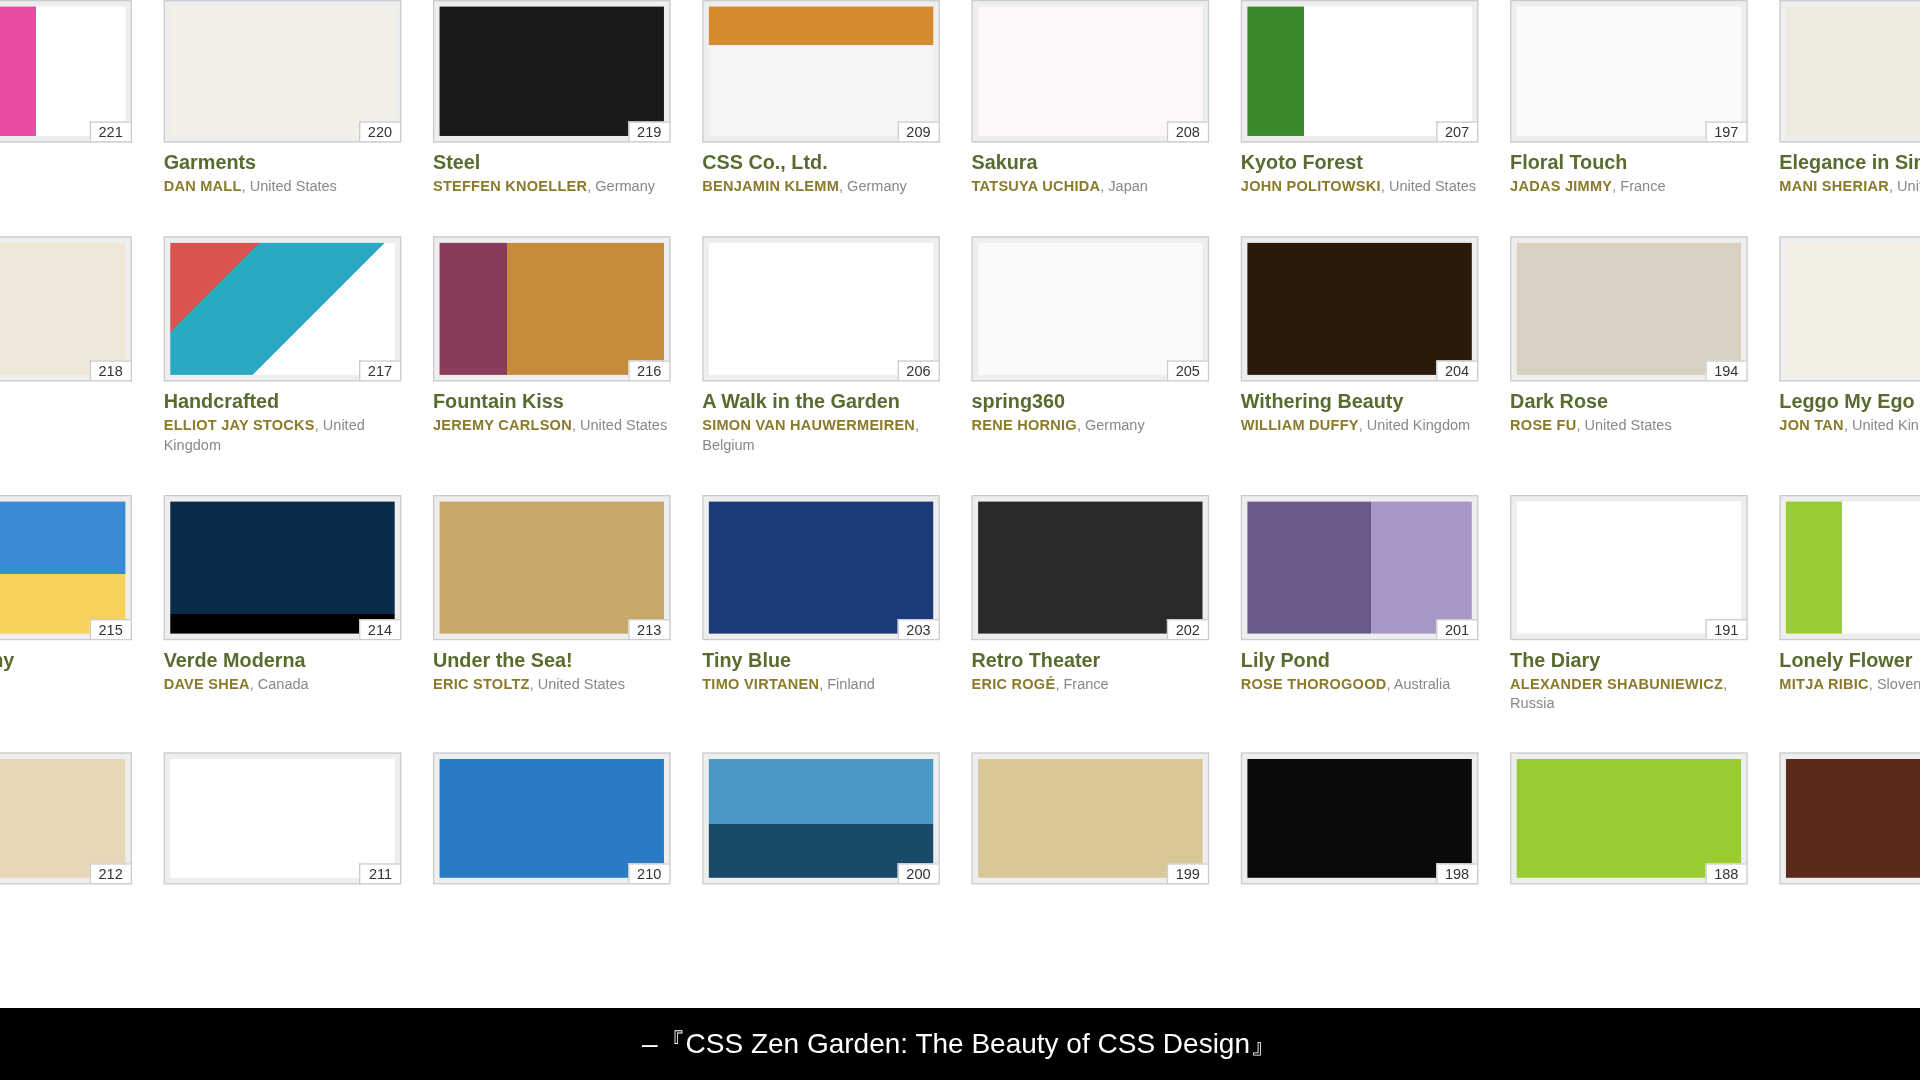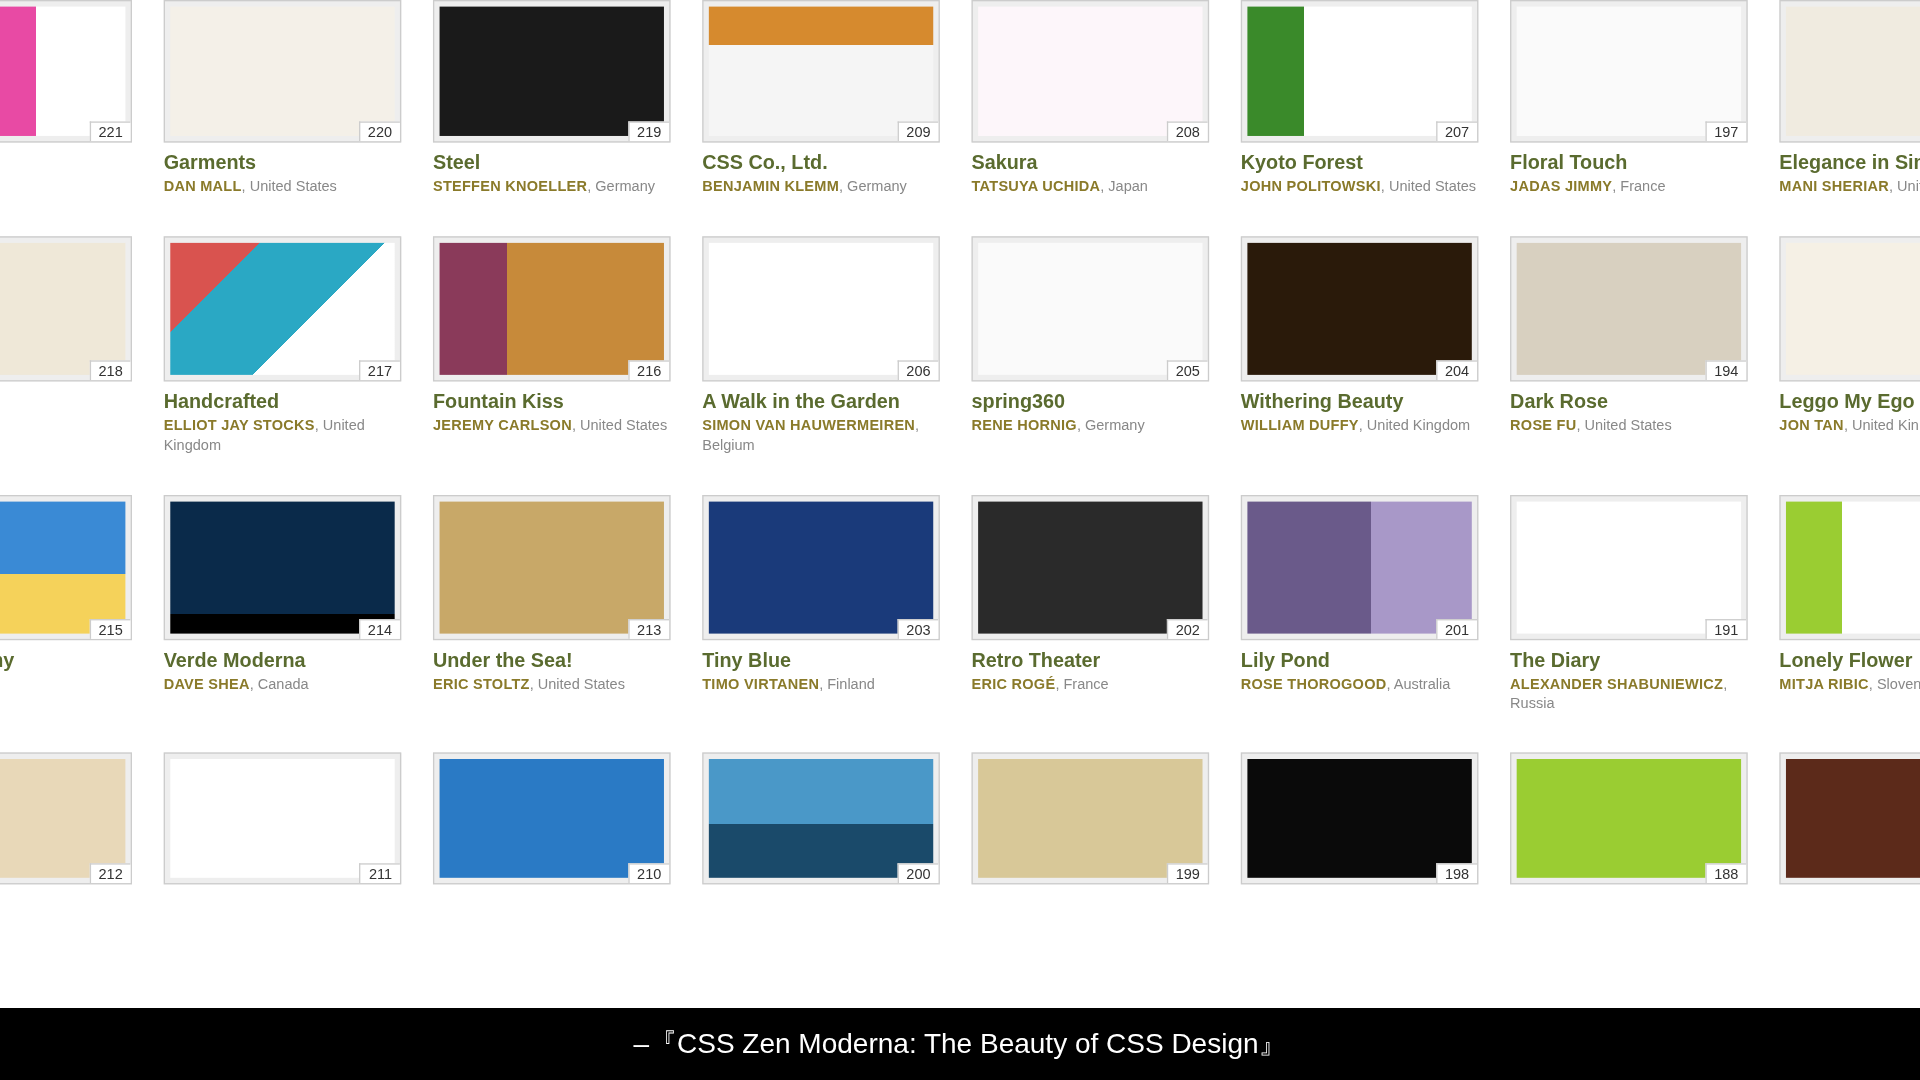--- a/index.html
+++ b/index.html
@@ -370,14 +370,14 @@
         <div class="card t-189">
           <div class="thumb" style="height: 100px;">
             <div class="thumb-inner"></div>
           </div>
         </div>
       </div>
     </div>
 </div>
 
 <div class="caption-bar">
-  <span>–『CSS Zen Moderna: The Beauty of CSS Design』</span>
+  <span>–『CSS Zen Garden: The Beauty of CSS Design』</span>
 </div>
 
 </body></html>

